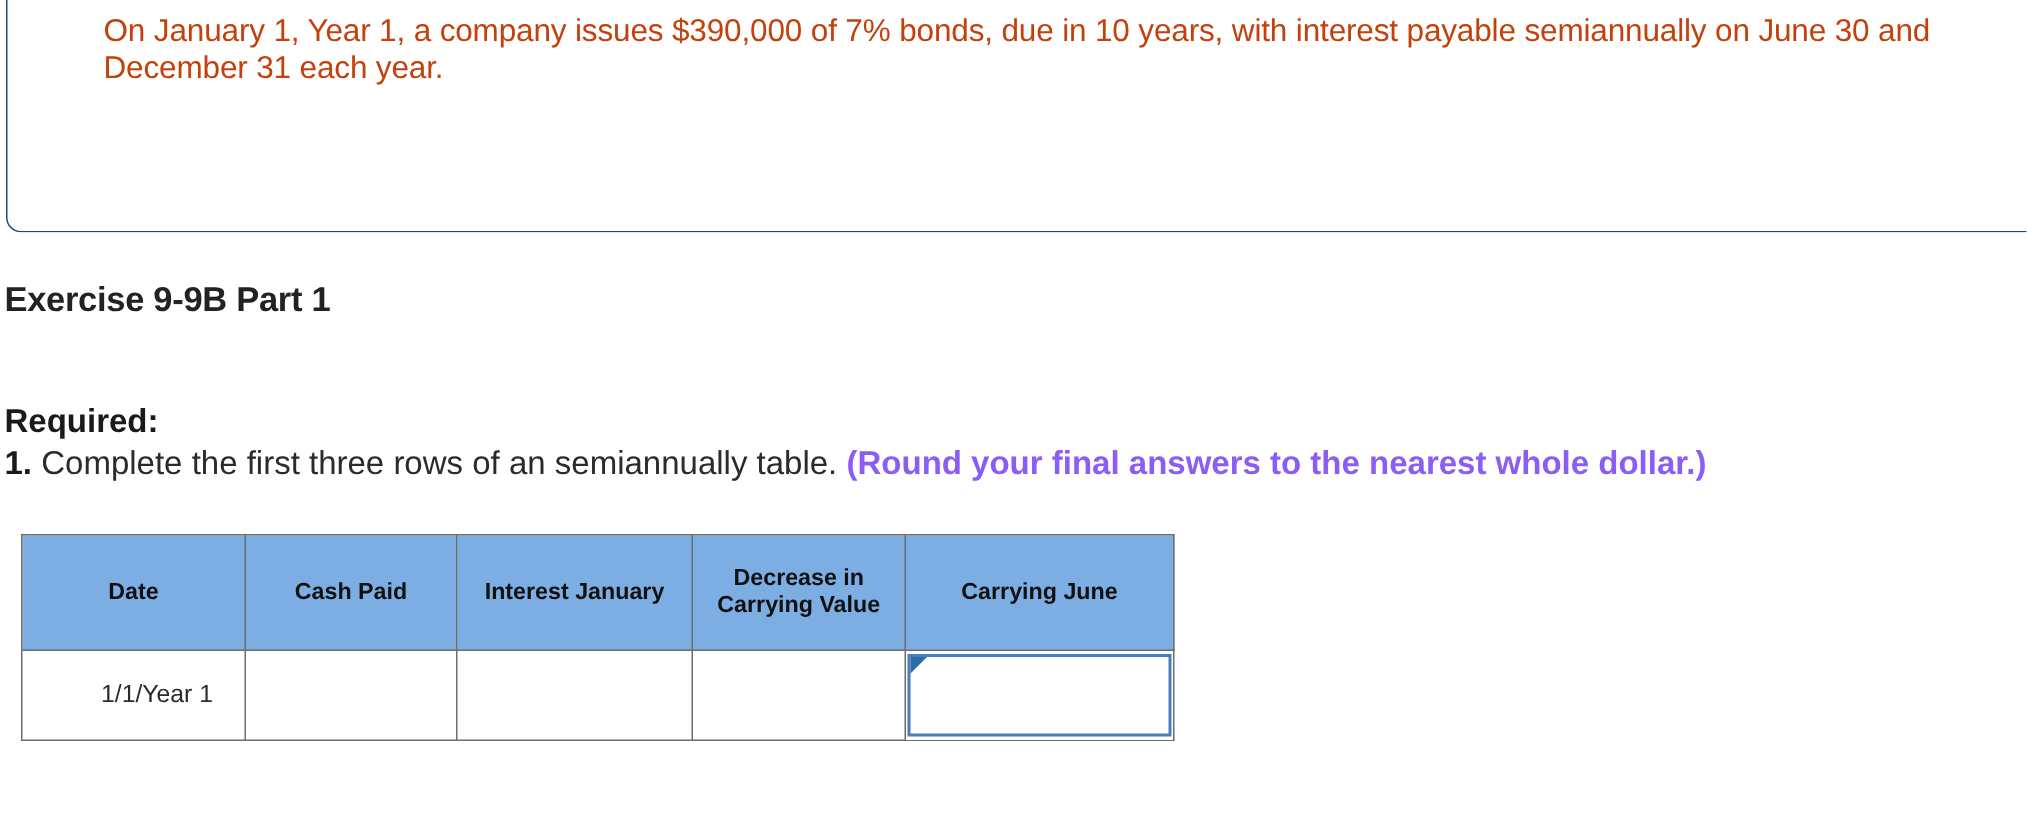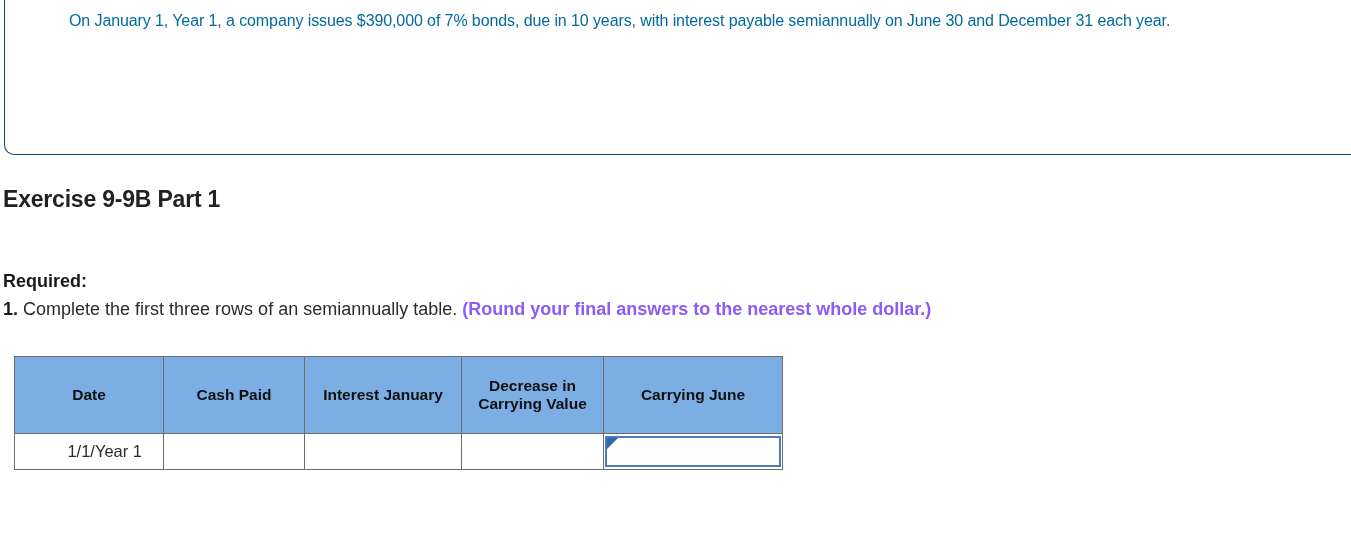--- a/index.html
+++ b/index.html
@@ -30,23 +30,23 @@
     border-radius: 0 0 0 10px;
     background: #ffffff;
   }
   .problem-body {
     position: absolute;
     left: 64px;
     top: 48px;
     width: 1230px;
   }
   .problem-para {
-    font-size: 16px;
+    font-size: 21px;
     line-height: 25px;
-    color: #0369a1;
+    color: #c2410c;
     margin: 0;
     letter-spacing: -0.1px;
   }
   .problem-para + .problem-para {
     margin-top: 26px;
   }
 
   
   .exercise-title {
     position: absolute;
@@ -57,21 +57,21 @@
     color: #222222;
     letter-spacing: -0.2px;
     margin: 0;
   }
 
   
   .required-block {
     position: absolute;
     left: 3px;
     top: 269px;
-    font-size: 18px;
+    font-size: 22px;
     line-height: 24px;
   }
   .required-label {
     font-weight: bold;
     color: #1a1a1a;
     display: block;
   }
   .required-item {
     display: block;
     margin-top: 4px;
@@ -103,21 +103,21 @@
     font-size: 15.5px;
     line-height: 18px;
     height: 72px;
     padding: 2px 4px;
     text-align: center;
     vertical-align: middle;
   }
   .amort-table td {
     border: 1px solid #6d6d6d;
     height: 35px;
-    padding: 0;
+    padding: 12px;
     vertical-align: middle;
     background: #ffffff;
   }
   .col-date   { width: 149px; }
   .col-cash   { width: 141px; }
   .col-int    { width: 157px; }
   .col-dec    { width: 142px; }
   .col-carry  { width: 179px; }
 
   .date-cell {

